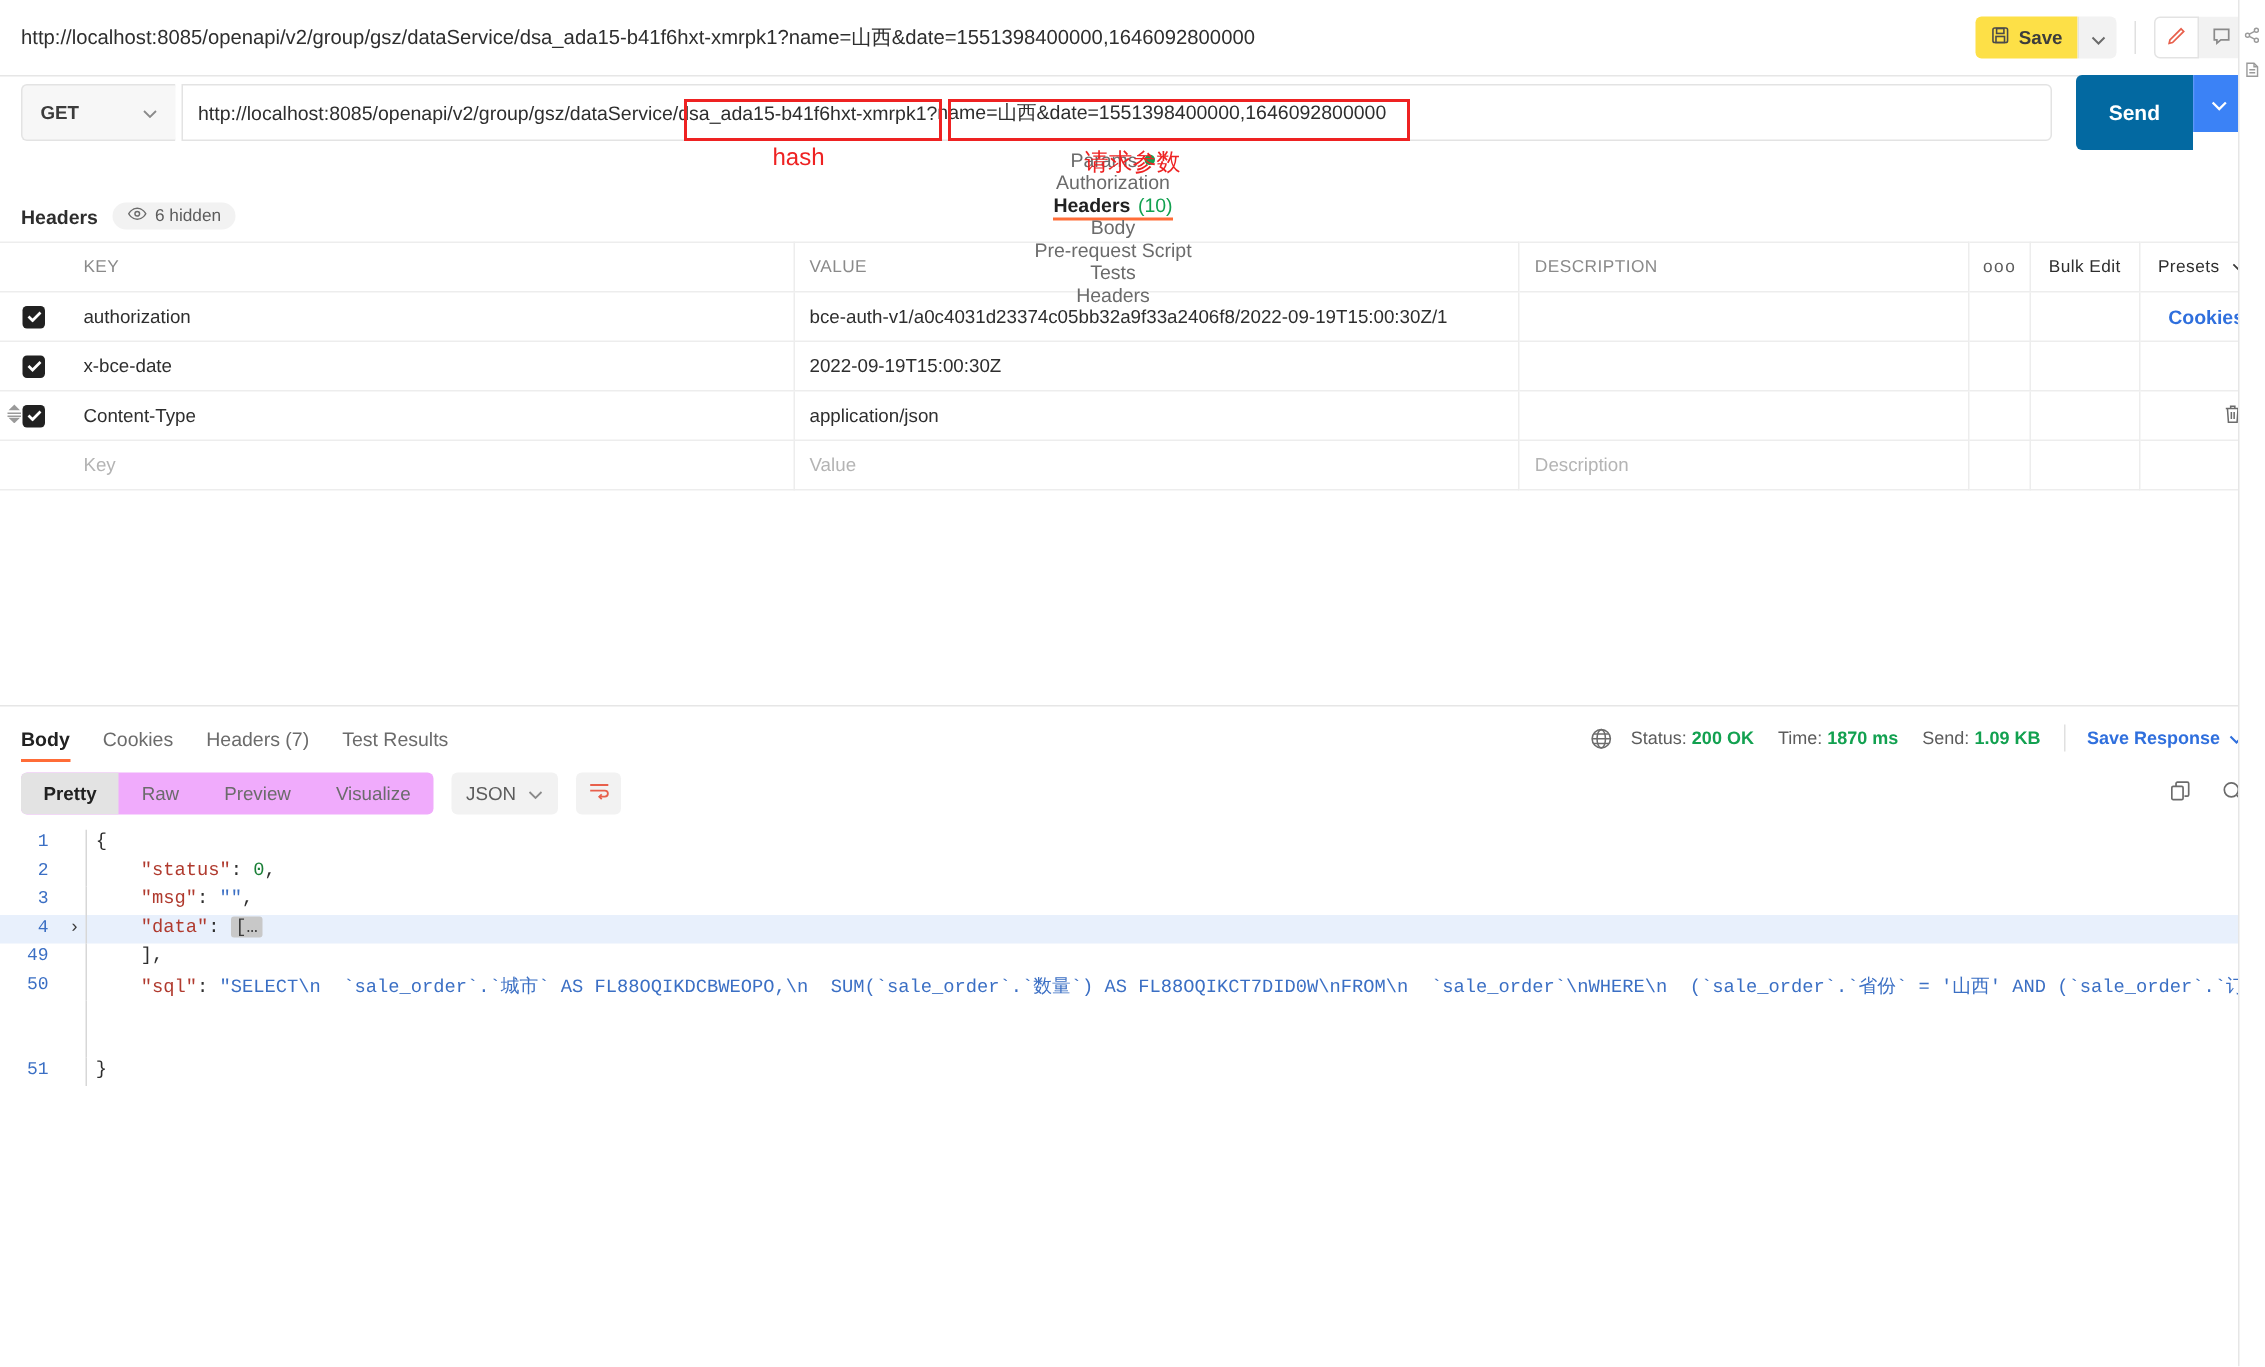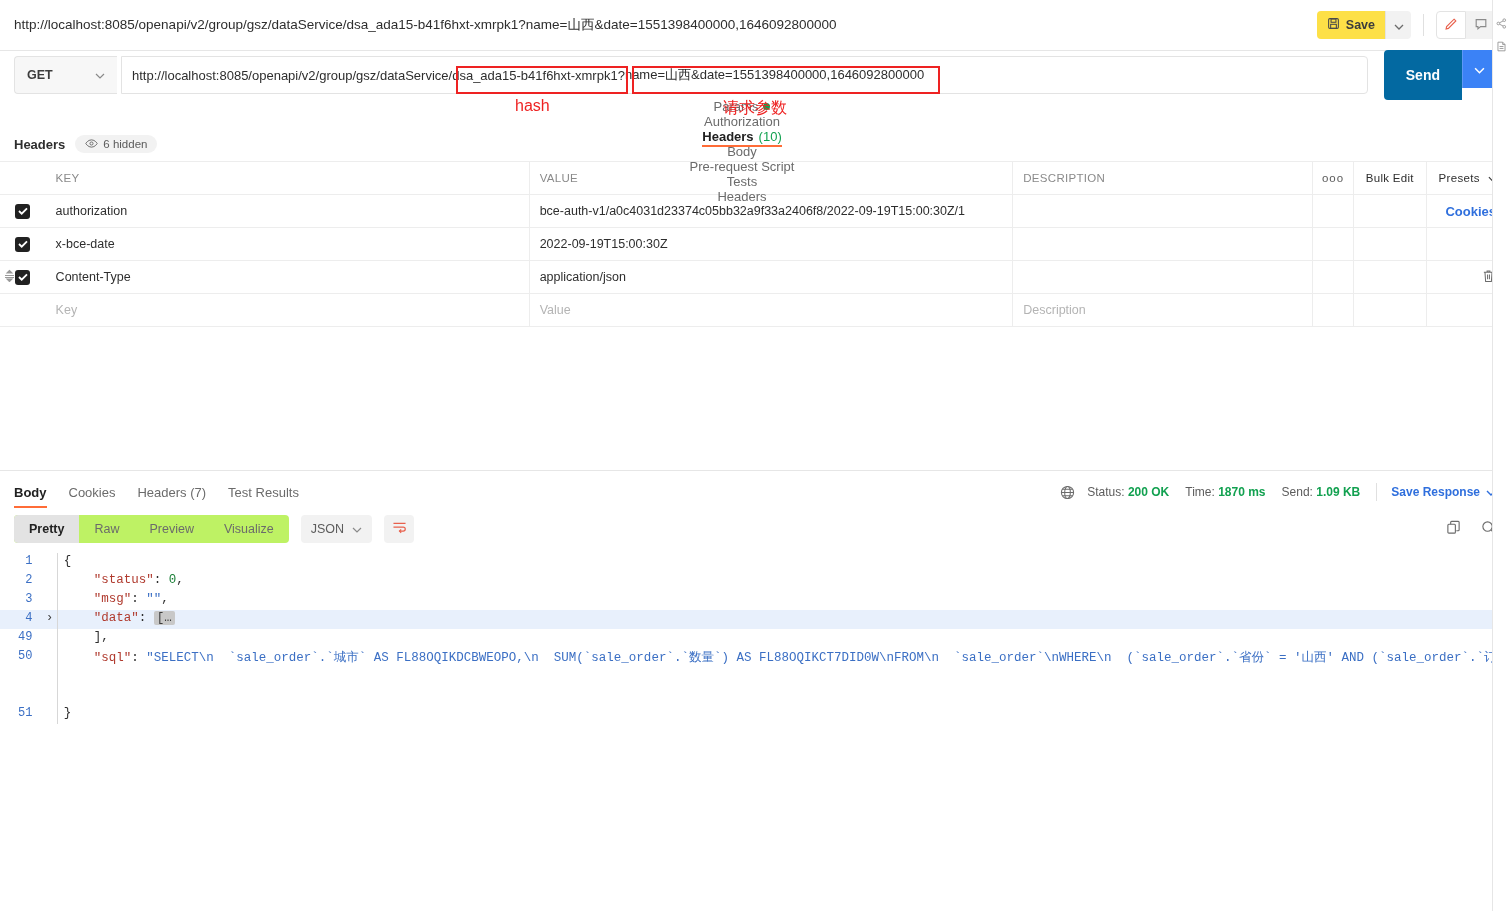--- a/index.html
+++ b/index.html
@@ -184,21 +184,21 @@
   .meta-item { margin-right:16px; white-space:nowrap; }
   .meta-ok { color:#12a150; font-weight:700; }
   .meta-sep { width:1px; height:18px; background:#e0e0e0; margin-right:14px; }
   .save-resp { color:#2f6fdd; font-weight:700; cursor:pointer; display:flex; align-items:center; gap:6px; }
 
   
   .view-bar {
     display:flex; align-items:center; padding:6px 14px 10px 14px; gap:12px;
   }
   .seg {
-    display:flex; background:#bef264; border-radius:4px; overflow:hidden; height:28px;
+    display:flex; background:#f0abfc; border-radius:4px; overflow:hidden; height:28px;
   }
   .seg-item {
     padding:0 15px; height:28px; display:flex; align-items:center;
     font-size:12.5px; color:#6b6b6b; cursor:pointer;
   }
   .seg-item.active { background:#e3e3e3; color:#212121; font-weight:700; }
   .fmt-select {
     display:flex; align-items:center; gap:8px; background:#f2f2f2;
     border-radius:4px; height:28px; padding:0 10px;
     font-size:12.5px; color:#5c5c5c; cursor:pointer;

